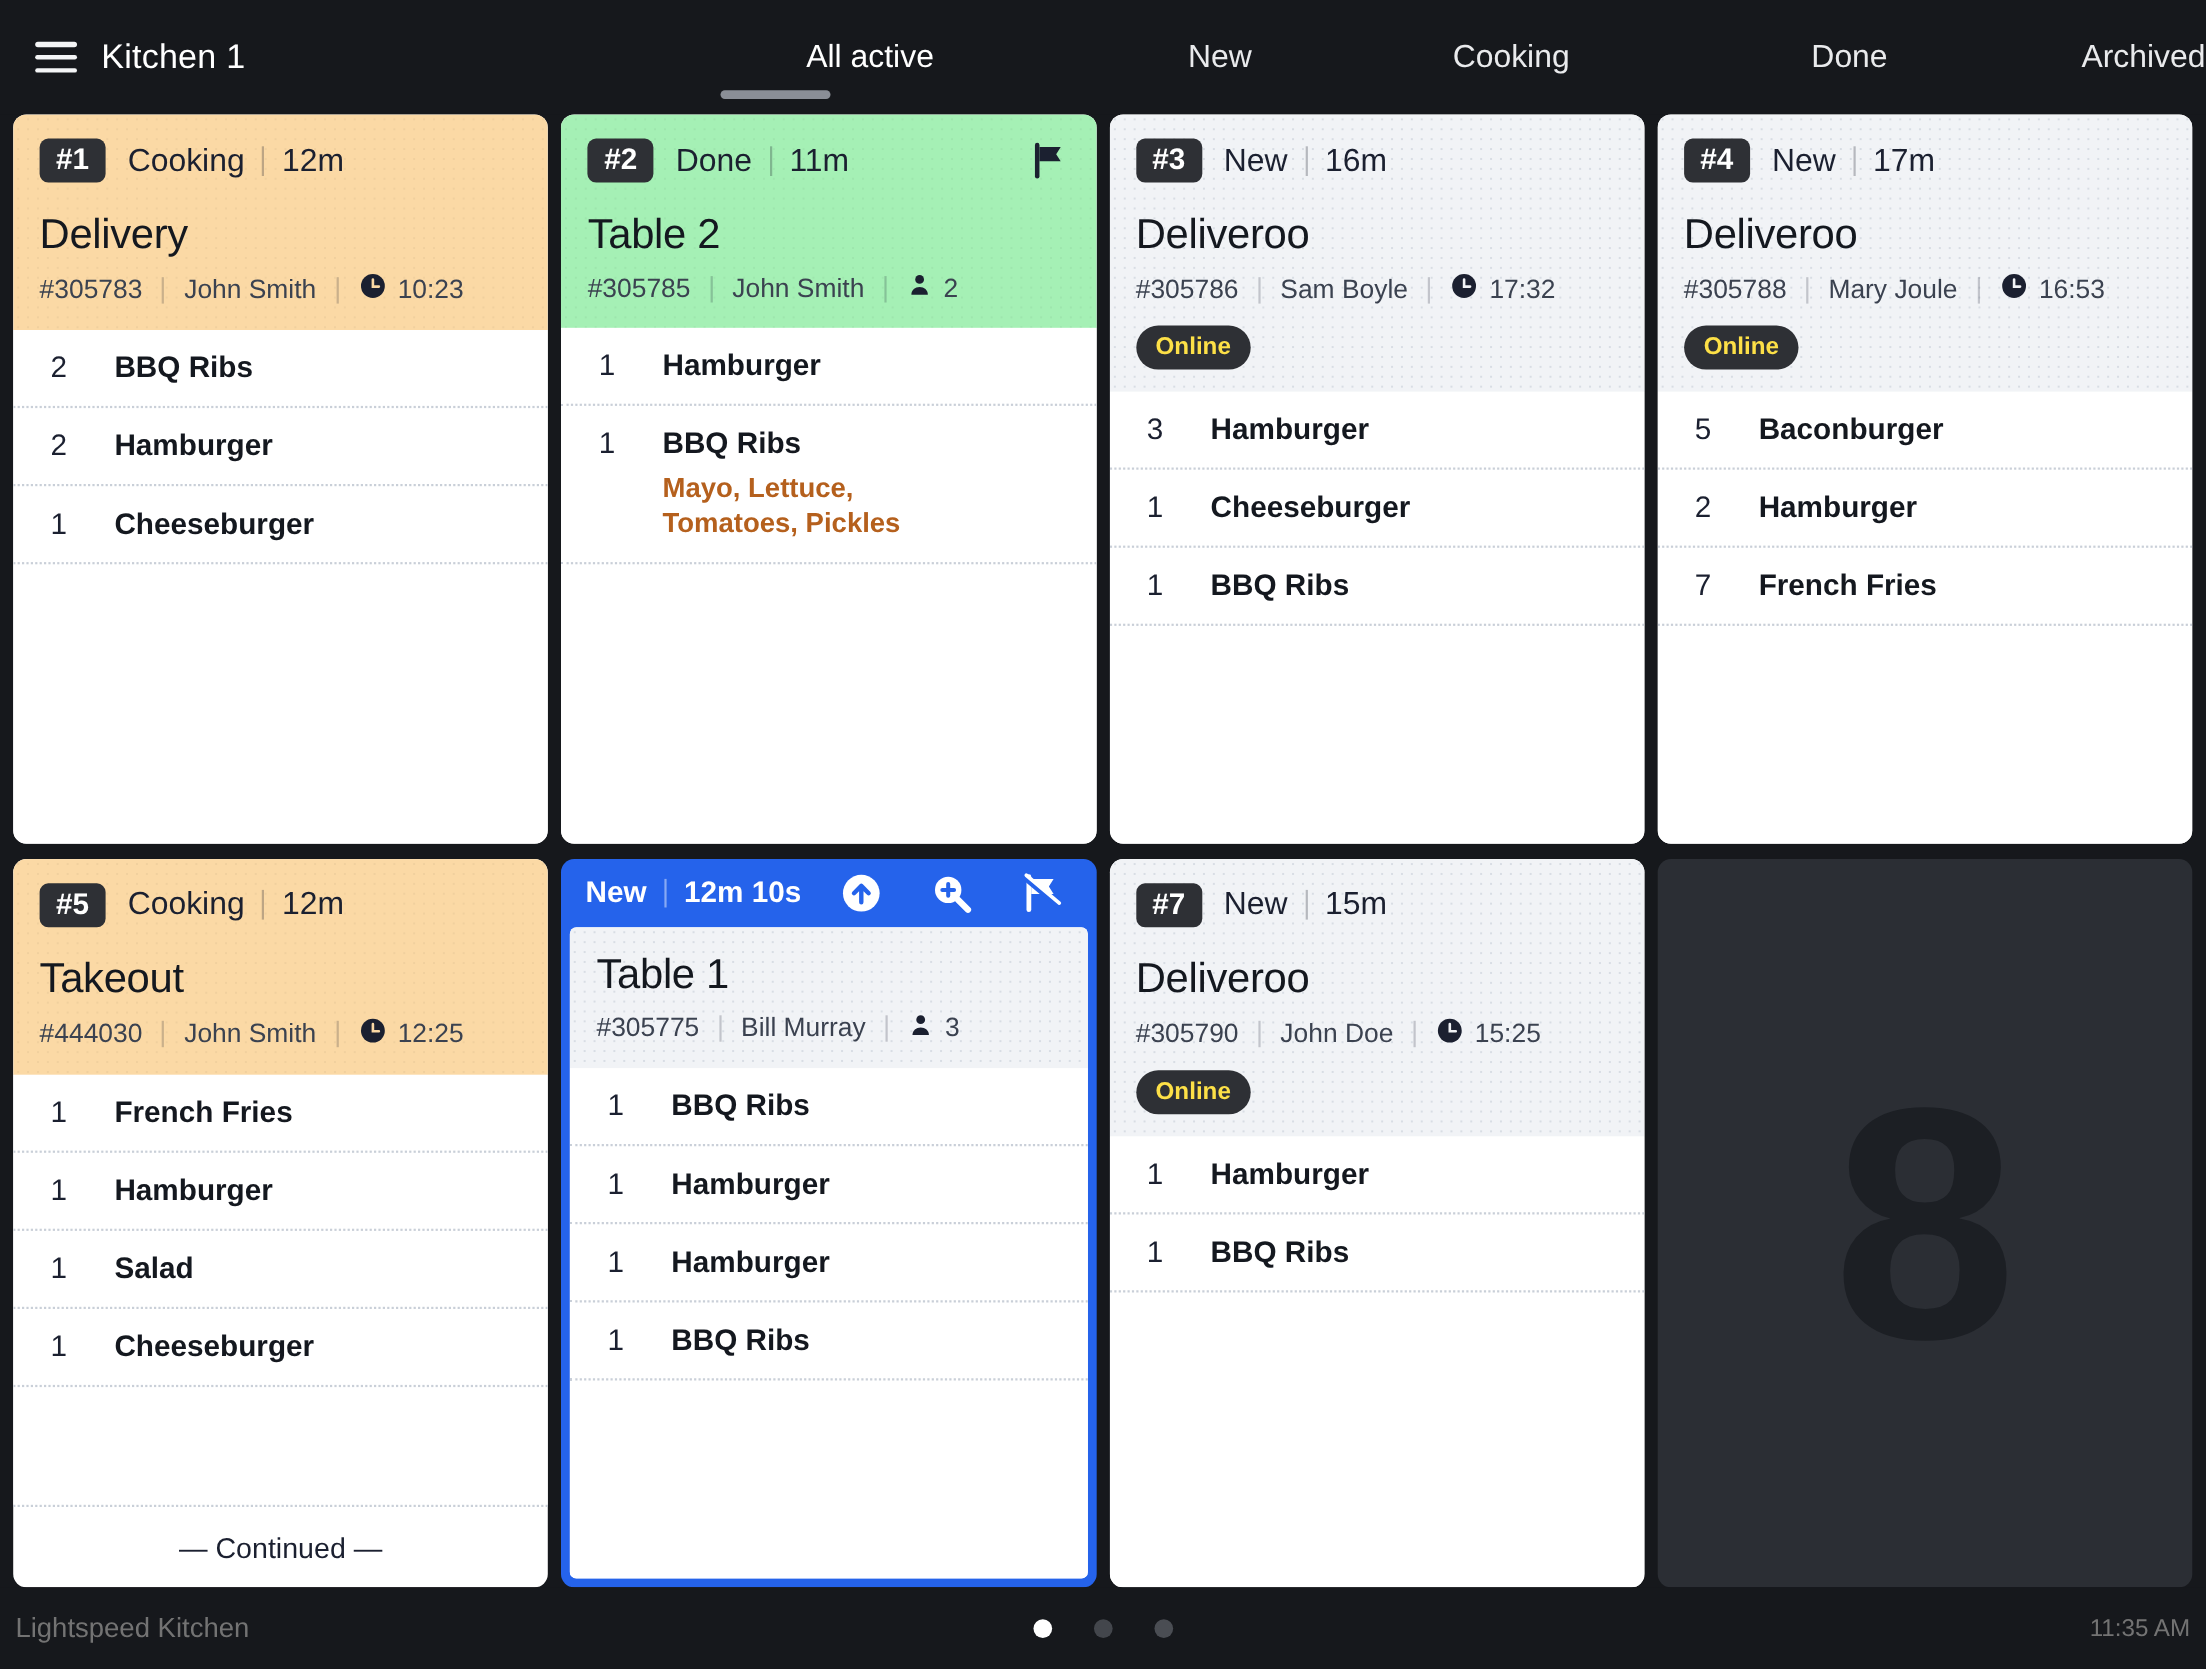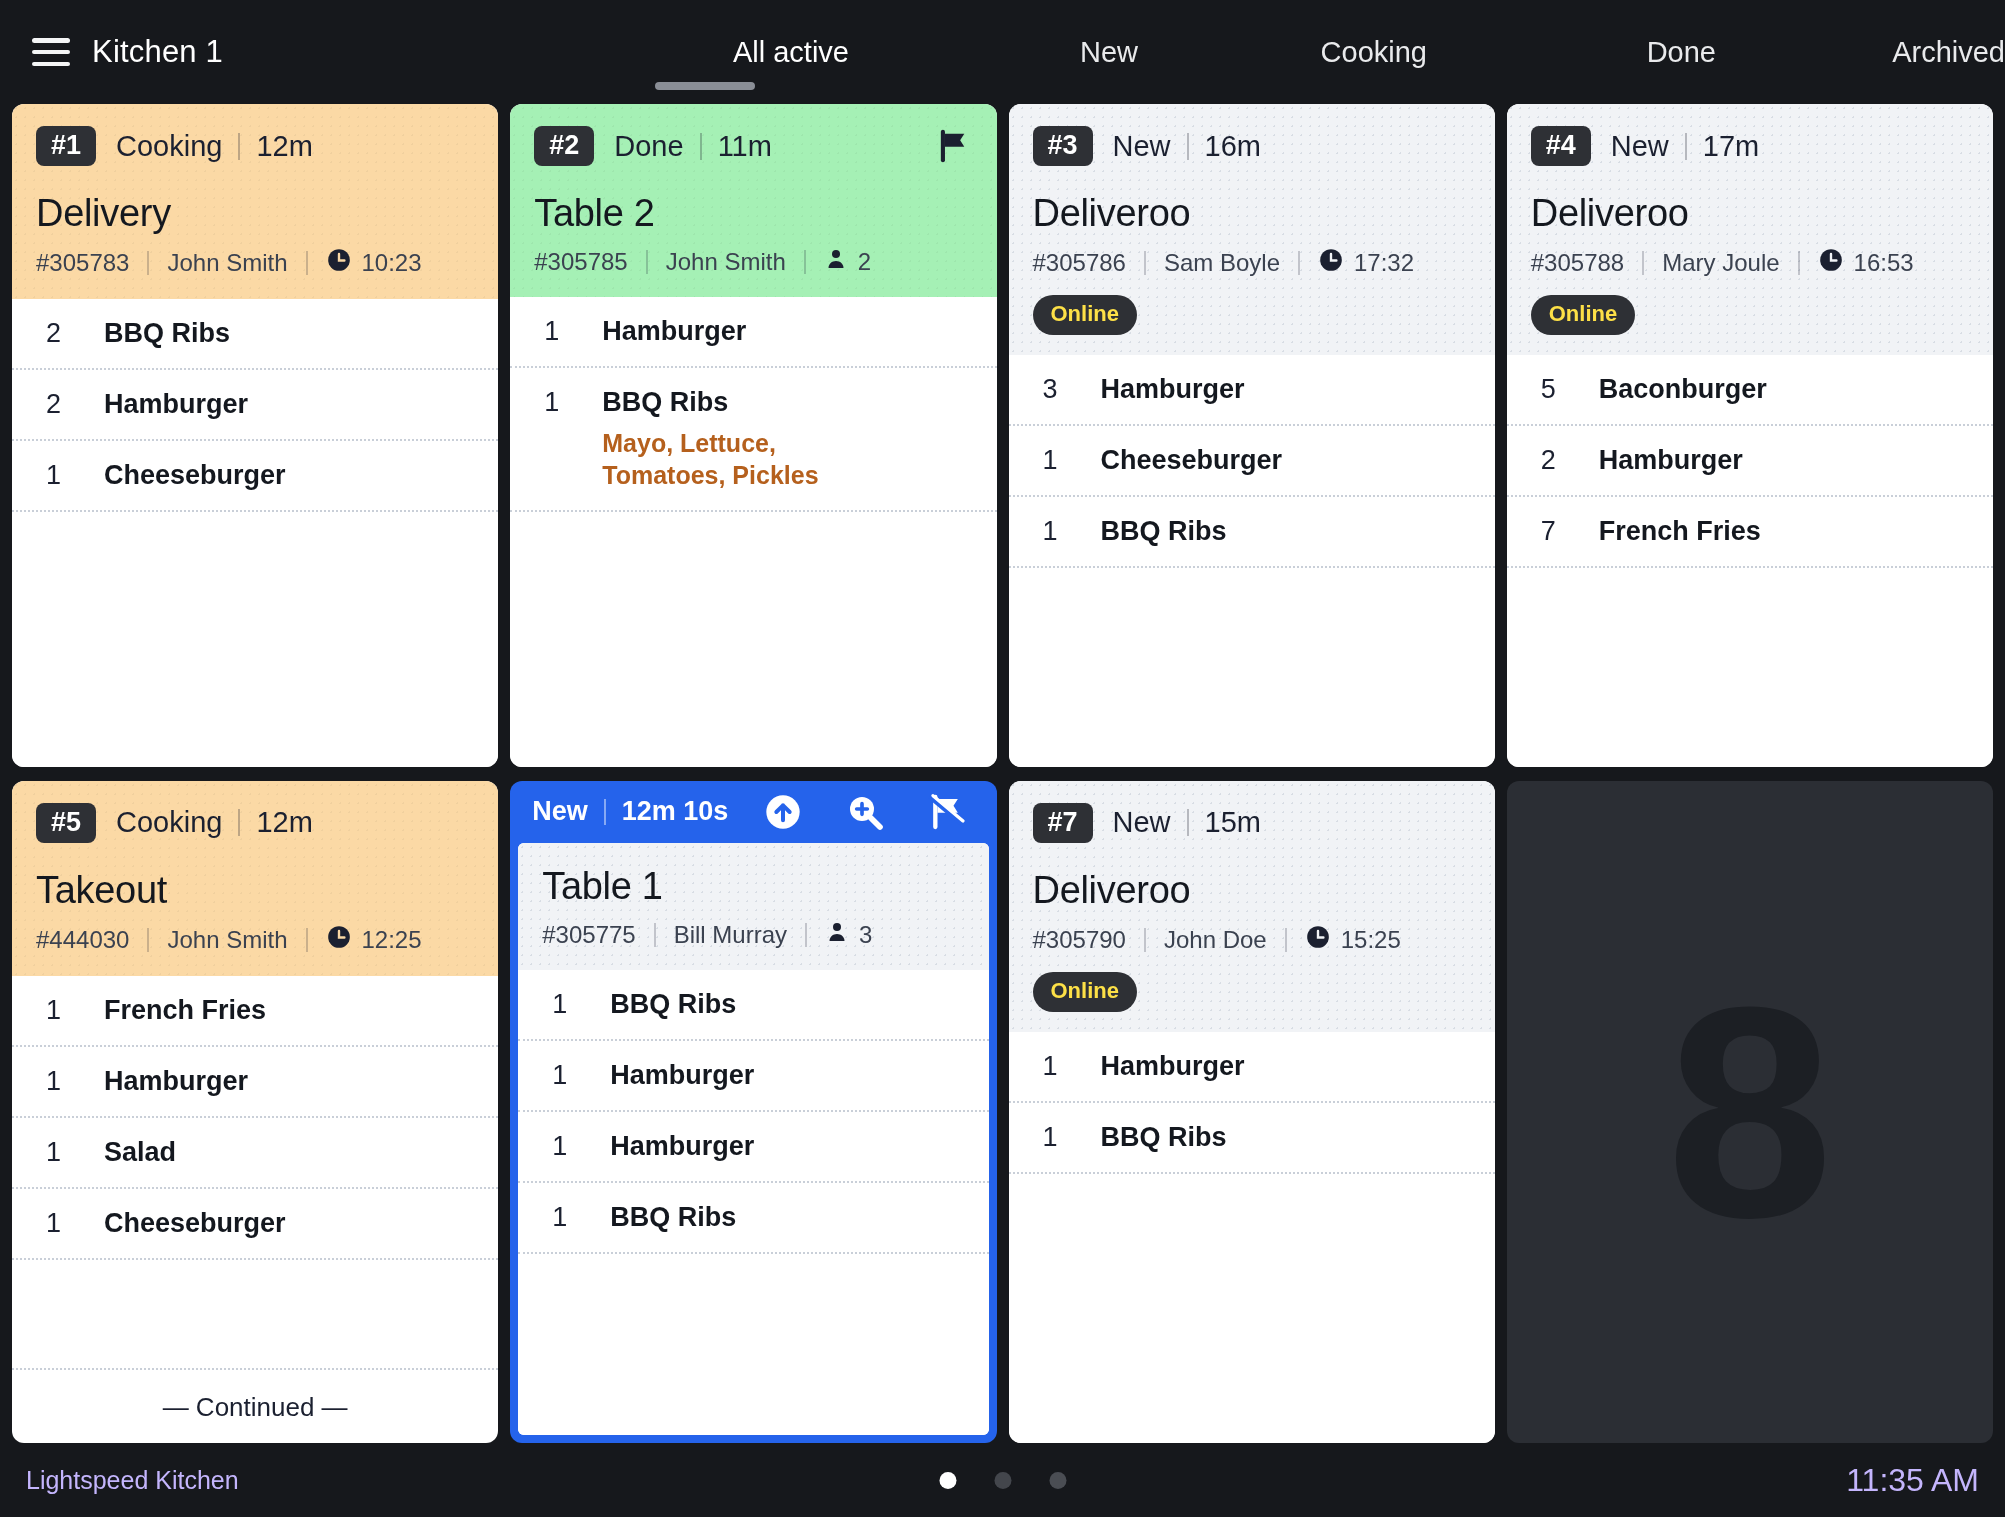--- a/index.html
+++ b/index.html
@@ -167,31 +167,31 @@
   }
   .card.empty .ghost {
     font-size: 300px; font-weight: 700; color: #1c1f24; line-height: 1;
     user-select: none;
   }
 
   
   .bottombar {
     flex: 0 0 74px; height: 74px;
     display: flex; align-items: center;
-    padding: 0 26px;
-    color: #c4b5fd;
+    padding: 0 14px;
+    color: #737373;
     position: relative;
     background: #16181c;
   }
   .bb-left { font-size: 25px; }
   .dots { position: absolute; left: 50%; transform: translateX(-50%); display: flex; gap: 38px; align-items: center; }
   .dot { width: 17px; height: 17px; border-radius: 50%; background: #4a4d53; }
   .dot.active { background: #ffffff; }
   .dot.mid { background: #43464c; }
-  .bb-right { margin-left: auto; font-size: 32px; }
+  .bb-right { margin-left: auto; font-size: 22px; }
 </style>
 </head>
 <body>
 
 <div class="topbar">
   <div class="brand">
     <div class="hamburger">
       <i></i>
       <i></i>
       <i></i>

